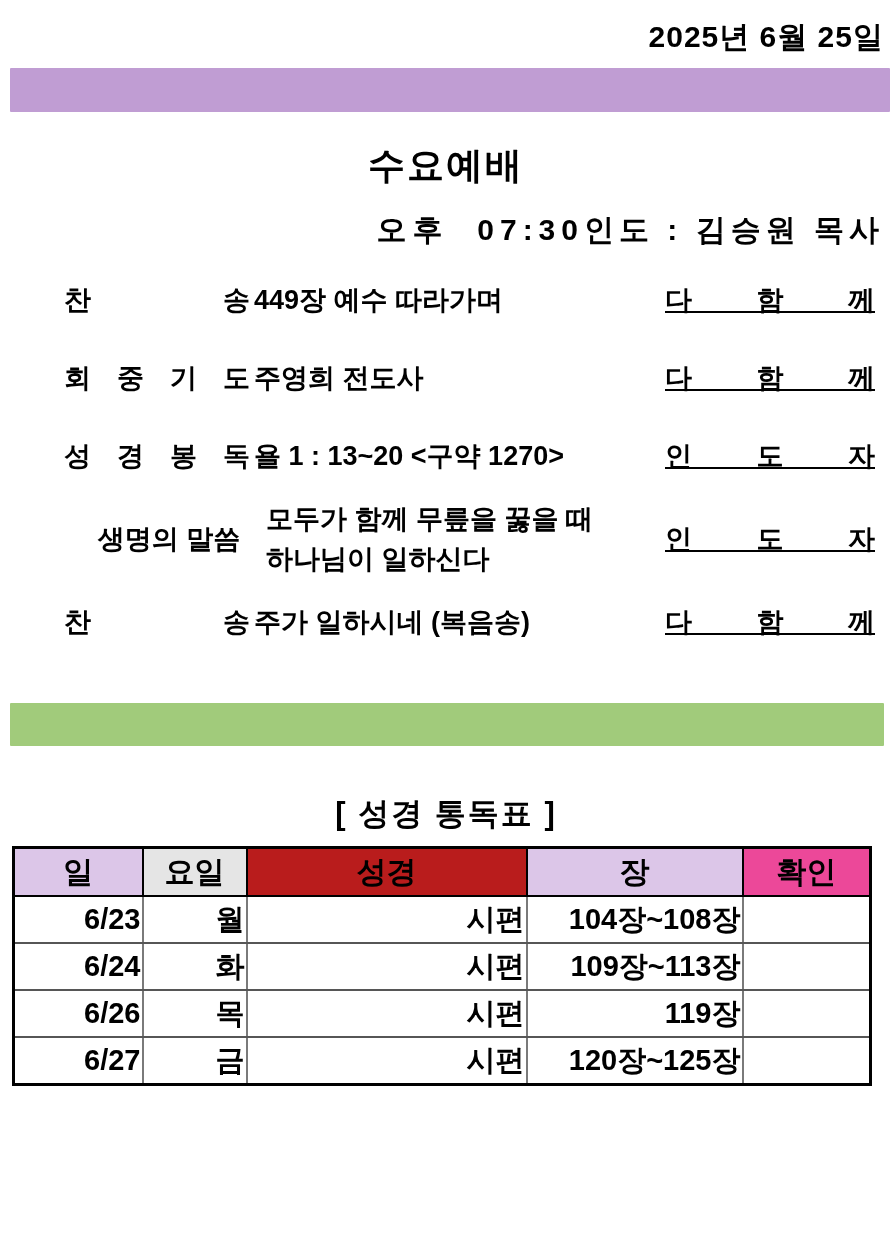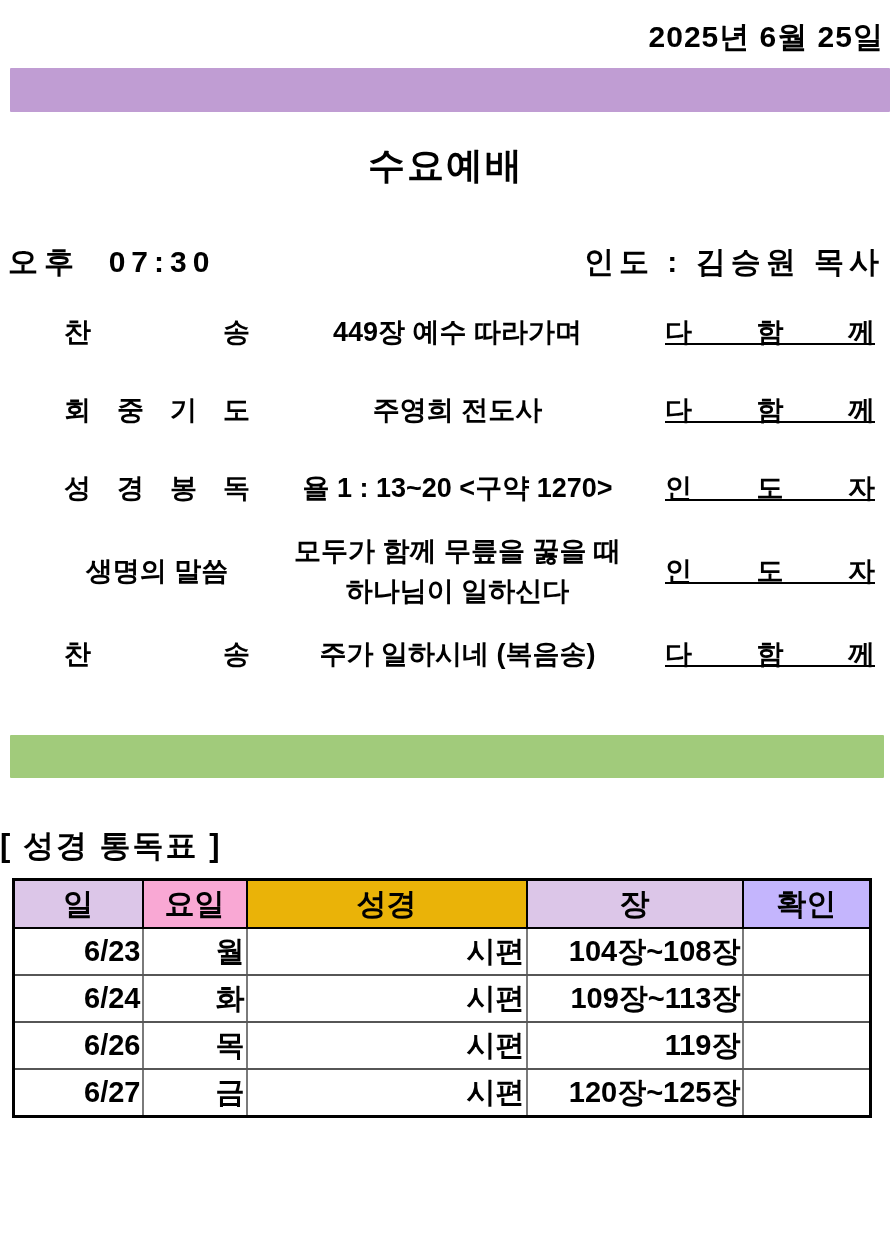--- a/index.html
+++ b/index.html
@@ -38,68 +38,66 @@
   .service-title {
     margin-top: 33px;
     text-align: center;
     font-size: 37px;
     line-height: 42px;
     letter-spacing: 2px;
   }
 
   .time-leader {
     display: flex;
-    justify-content: space-between;
+    justify-content: flex-end;
     align-items: baseline;
-    margin: 56px 8px 0 8px;
+    margin: 24px 8px 0 8px;
     font-size: 30px;
     line-height: 38px;
-    gap: 48px;
   }
   .service-time { letter-spacing: 6px; white-space: pre; }
   .service-leader { letter-spacing: 5px; white-space: pre; }
 
   .program { margin-top: 12px; }
   .program-row {
     display: flex;
     align-items: center;
     height: 78px;
     font-size: 27px;
   }
-  .program-row.tall { height: 88px; }
+  .program-row.tall { height: 88px; padding-left: 12px; }
   .p-title {
     width: 186px;
     margin-left: 64px;
     text-align: justify;
     text-align-last: justify;
     white-space: pre;
   }
   .p-title.center {
     text-align: center;
     text-align-last: center;
   }
   .p-content {
     flex: 1;
-    text-align: center;
     white-space: pre-line;
     line-height: 40px;
     padding: 0 4px;
   }
   .p-part {
     width: 210px;
     margin-right: 17px;
     text-align: justify;
     text-align-last: justify;
     white-space: pre;
     text-decoration: underline;
   }
 
   .reading-title {
     margin-top: 47px;
-    text-align: left;
+    text-align: center;
     font-size: 31px;
     line-height: 42px;
     letter-spacing: 2px;
   }
 
   table.reading {
     border-collapse: collapse;
     table-layout: fixed;
     margin: 11px 0 0 12px;
     width: 857px;
@@ -182,24 +180,24 @@
     <colgroup>
         <col style="width: 129px;">
         <col style="width: 104px;">
         <col style="width: 280px;">
         <col style="width: 216px;">
         <col style="width: 128px;">
       </colgroup>
     <thead>
       <tr>
           <th style="background: rgb(220, 198, 232);">일</th>
-          <th style="background: #f9a8d4;">요일</th>
-          <th style="background: #eab308; text-align: center;">성경</th>
+          <th style="background: #e5e5e5;">요일</th>
+          <th style="background: #b91c1c; text-align: center;">성경</th>
           <th style="background: rgb(220, 198, 232);">장</th>
-          <th style="background: #c4b5fd;">확인</th>
+          <th style="background: #ec4899;">확인</th>
         </tr>
     </thead>
     <tbody>
         <tr>
           <td>6/23</td>
           <td>월</td>
           <td>시편</td>
           <td>104장~108장</td>
           <td></td>
         </tr>

